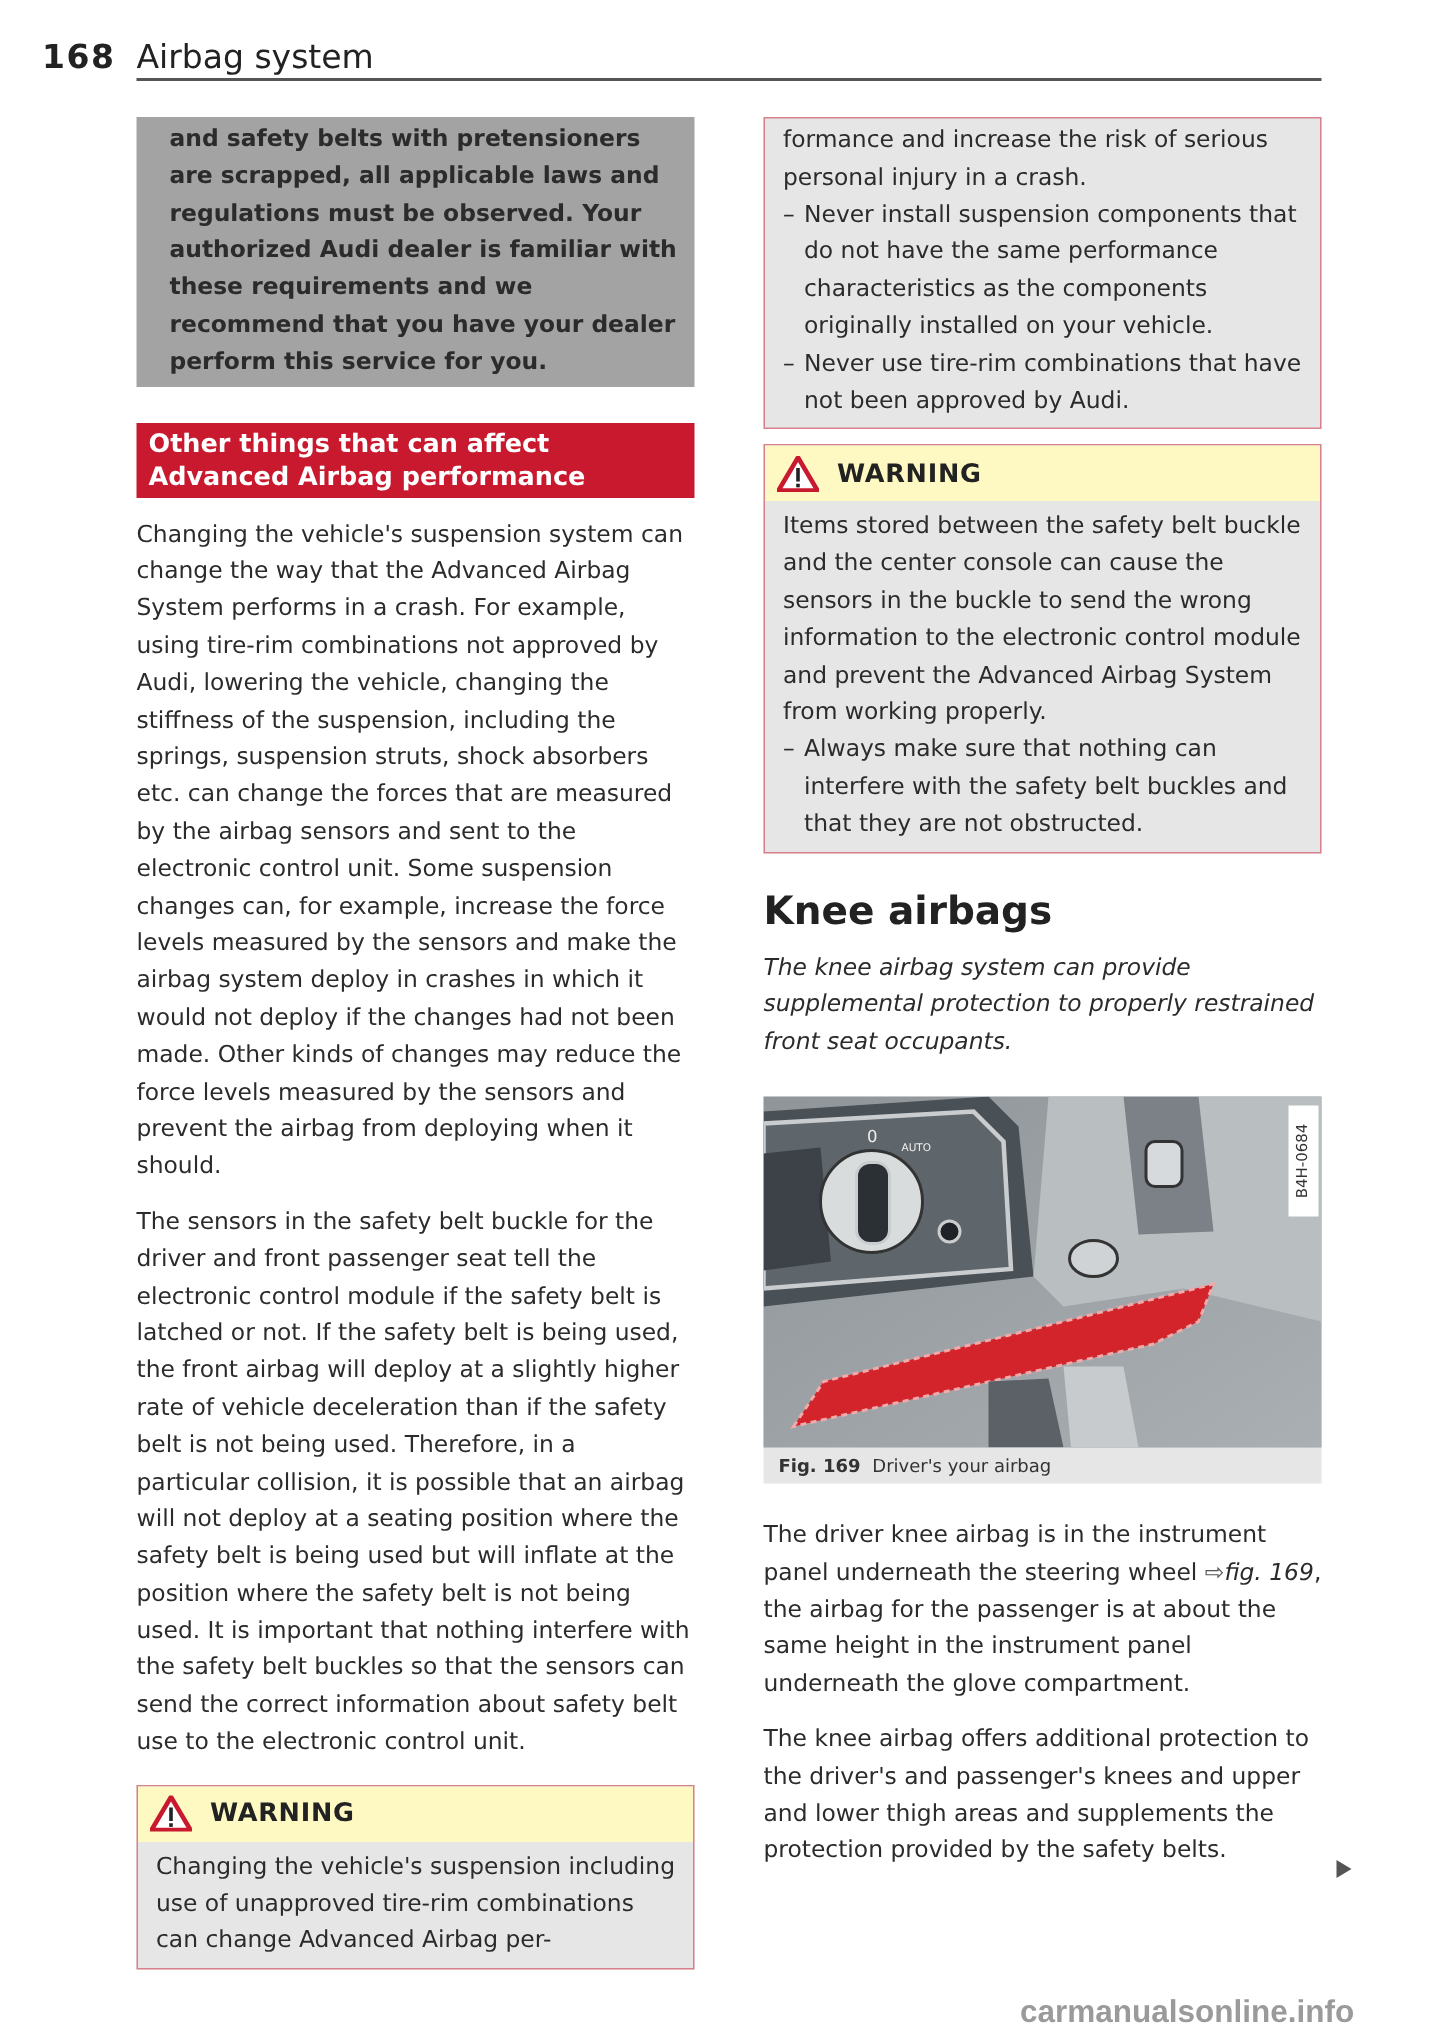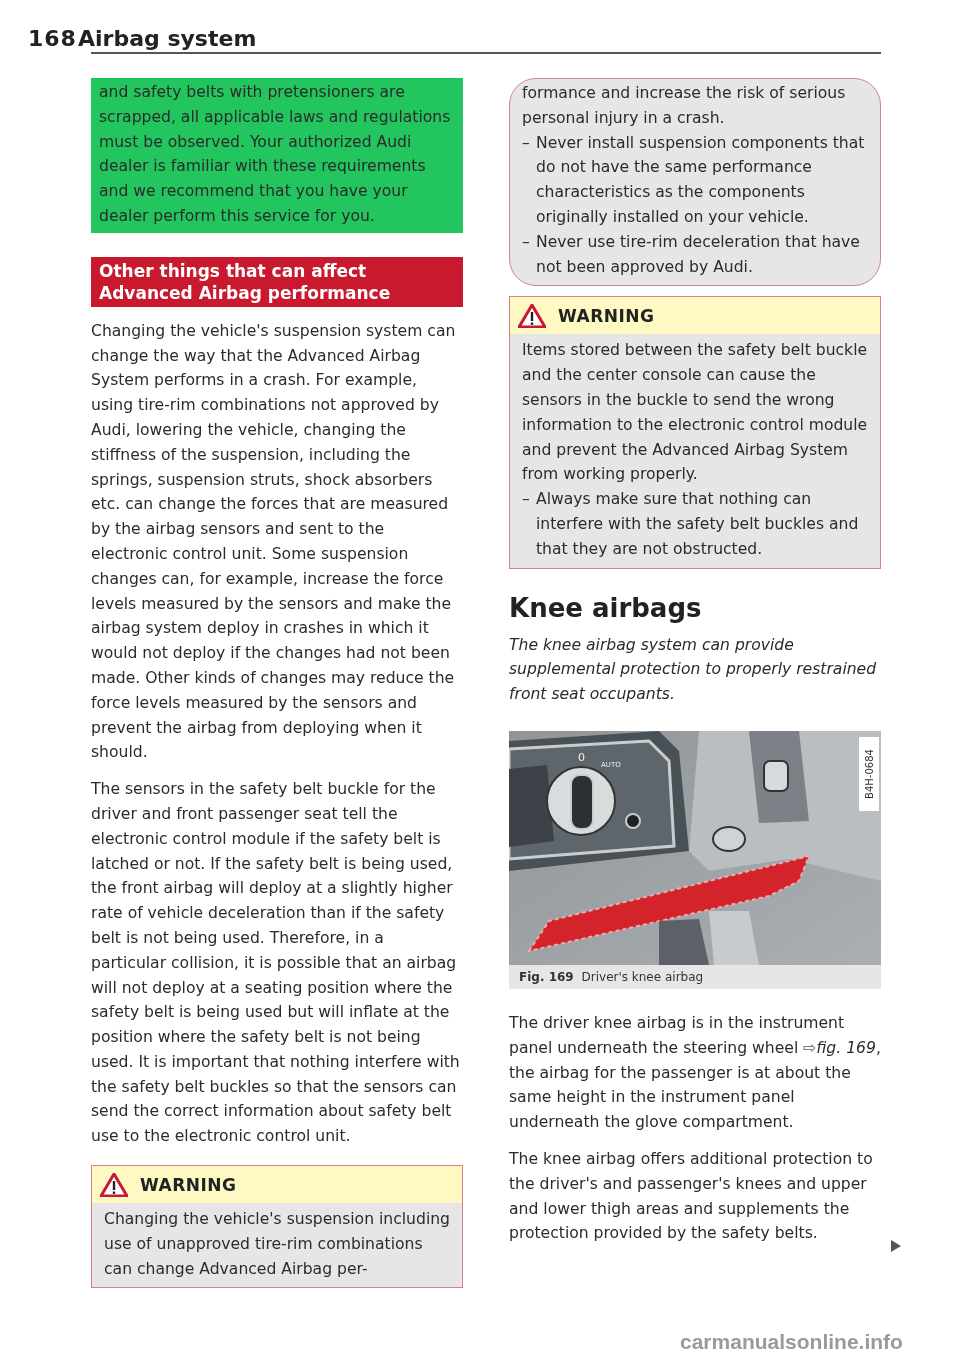--- a/index.html
+++ b/index.html
@@ -1,28 +1,28 @@
 <!DOCTYPE html>
 <html><head>
 <meta charset="utf-8">
 <style>
   html, body { margin: 0; padding: 0; background: #ffffff; }
   body { width: 960px; height: 1361px; position: relative; overflow: hidden;
          font-family: "DejaVu Sans", sans-serif; color: #2b2b2b; }
   .header { position: absolute; left: 28px; top: 26px; width: 860px; height: 30px; }
   .page-num { position: absolute; left: 0; top: 0; font-size: 22px; font-weight: bold; color: #222; letter-spacing: 1px; text-align: center; }
-  .section-title { position: absolute; left: 50px; top: 0; font-size: 22px; font-weight: bold; color: #222; }
+  .section-title { position: absolute; left: 63px; top: 0; font-size: 22px; font-weight: normal; color: #222; }
   .header-rule { position: absolute; left: 91px; top: 52px; width: 790px; height: 2px; background: #555; }
 
   .col { position: absolute; width: 372px; }
   .col-left { left: 91px; top: 78px; }
   .col-right { left: 509px; top: 78px; }
 
   .p { font-size: 15.6px; line-height: 24.8px; margin: 0; }
-  .grey-box { background: #22c55e; padding: 0 10px 0 8px; }
+  .grey-box { background: #a3a3a3; padding: 0 10px 0 22px; font-weight: bold; }
   .red-heading { background: #c8192f; color: #fff; font-weight: bold; font-size: 17px;
                  line-height: 22px; padding: 3px 10px 3px 8px; }
 
   .warn-box { border: 1.5px solid #d7818f; background: #e6e6e6; }
   .warn-head { background: #fef9c3; height: 37px; display: flex; align-items: center; padding-left: 8px; }
   .warn-head .tri { width: 28px; height: 24px; margin-right: 12px; }
   .warn-head .wt { font-weight: bold; font-size: 17px; color: #222; letter-spacing: 0.5px; }
   .warn-body { padding: 4px 10px 6px 12px; }
   .dash-item { display: flex; }
   .dash-item .d { width: 14px; flex: none; }
@@ -70,30 +70,30 @@
       </svg>
       <span class="wt">WARNING</span>
     </div>
     <div class="warn-body">
       <p class="p">Changing the vehicle's suspension including use of unapproved tire-rim combinations can change Advanced Airbag per-</p>
     </div>
   </div>
 </div>
 
 <div class="col col-right">
-  <div class="warn-box" style="border-top:1.5px solid #d7818f;border-radius:27px;">
+  <div class="warn-box" style="border-top:1.5px solid #d7818f;">
     <div class="warn-body" style="padding-top:2px;">
       <p class="p">formance and increase the risk of serious personal injury in a crash.</p>
       <div class="dash-item p">
         <span class="d">–</span>
           <span>Never install suspension components that do not have the same performance characteristics as the components originally installed on your vehicle.</span>
       </div>
       <div class="dash-item p">
         <span class="d">–</span>
-          <span>Never use tire-rim deceleration that have not been approved by Audi.</span>
+          <span>Never use tire-rim combinations that have not been approved by Audi.</span>
       </div>
     </div>
   </div>
 
   <div class="warn-box" style="margin-top:10px;">
     <div class="warn-head">
       <svg class="tri" viewBox="0 0 28 24">
         <polygon points="14,1 27,23 1,23" fill="#fff" stroke="#c8192f" stroke-width="3" stroke-linejoin="round"></polygon>
         <rect x="12.8" y="8" width="2.4" height="9" fill="#222"></rect>
         <rect x="12.8" y="18.5" width="2.4" height="2.4" fill="#222"></rect>
@@ -137,21 +137,21 @@
         <path d="M20,220 L40,190 L300,125 L290,150 L260,165 Z" fill="#d3242b" stroke="#f1a9a9" stroke-width="2" stroke-dasharray="4,3"></path>
         <path d="M150,190 L190,188 L200,234 L150,234 Z" fill="#5b6166"></path>
         <path d="M200,180 L240,180 L250,234 L205,234 Z" fill="#c7cbcd"></path>
       </svg>
       <div class="fig-code">
         <span>B4H-0684</span>
       </div>
     </div>
     <div class="fig-caption">
       <b>Fig. 169</b>
-      <span>Driver's knee airbag</span>
+      <span>Driver's your airbag</span>
     </div>
   </div>
 
   <p class="p" style="margin-top:22px;">
     <span>The driver knee airbag is in the instrument panel underneath the steering wheel</span>
     <span style="color:#555;">⇨</span><span class="italic">fig. 169</span><span>, the airbag for the passenger is at about the same height in the instrument panel underneath the glove compartment.</span>
   </p>
   <p class="p" style="margin-top:12px;">The knee airbag offers additional protection to the driver's and passenger's knees and upper and lower thigh areas and supplements the protection provided by the safety belts.</p>
 </div>
 

